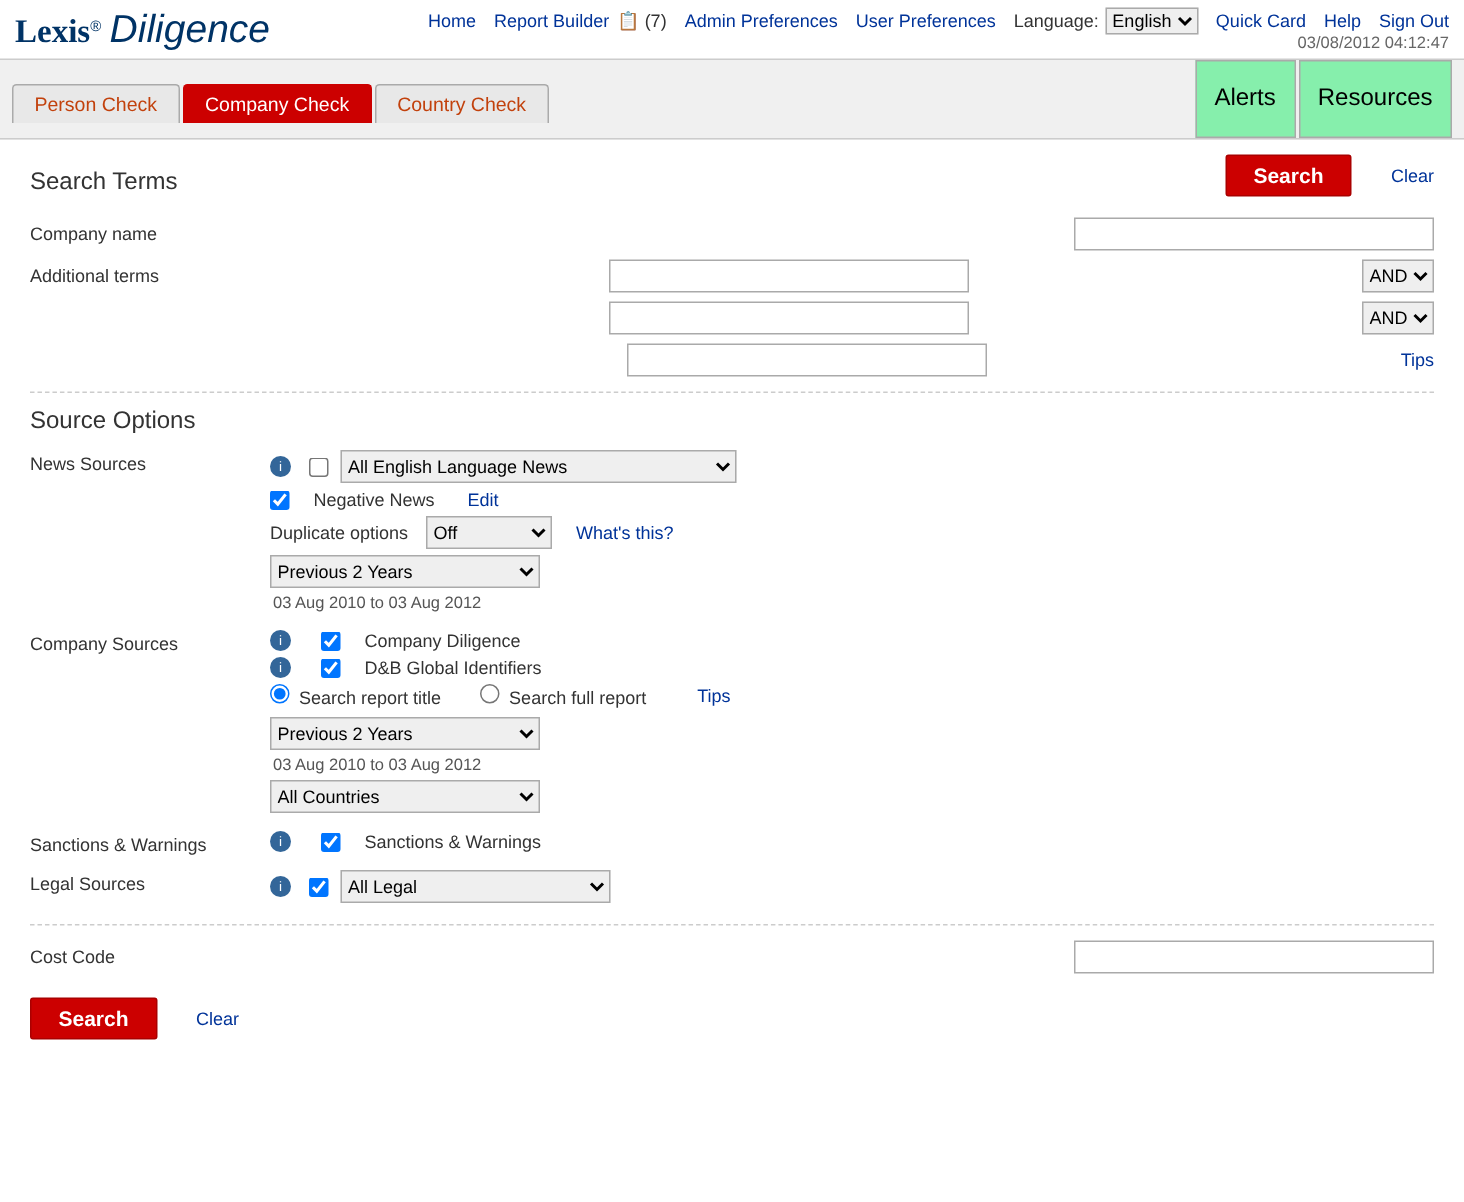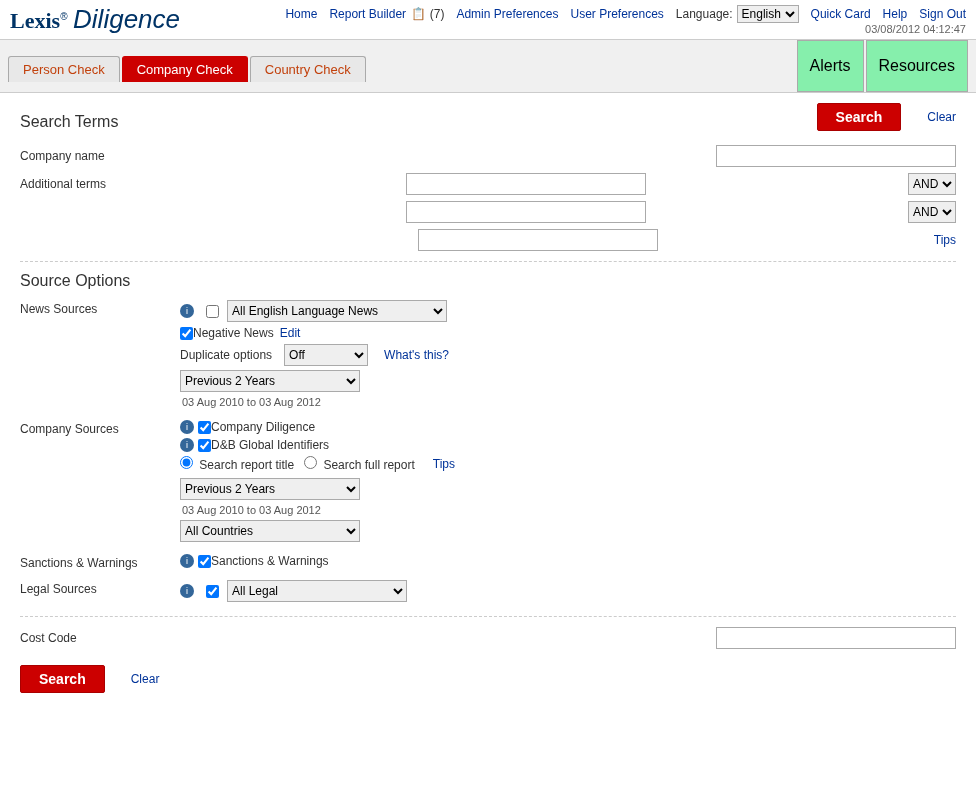--- a/index.html
+++ b/index.html
@@ -40,28 +40,28 @@
     .form-select-small { height: 22px; border: 1px solid #aaa; font-size: 12px; margin-left: 6px; }
     .tips-link { color: #003399; text-decoration: none; font-size: 12px; margin-left: 8px; cursor: pointer; }
 
     .section-divider { border: none; border-top: 1px dashed #ccc; margin: 10px 0; }
 
     
     .source-row { display: flex; align-items: flex-start; margin-bottom: 8px; }
     .source-label { width: 160px; font-size: 12px; color: #333; padding-top: 2px; }
     .source-content { flex: 1; }
     .info-icon { display: inline-block; width: 14px; height: 14px; background: #336699; color: #fff; border-radius: 50%; font-size: 9px; text-align: center; line-height: 14px; cursor: pointer; margin-right: 4px; }
-    .checkbox-row { display: flex; align-items: center; gap: 0; margin-bottom: 4px; }
+    .checkbox-row { display: flex; align-items: center; gap: 16px; margin-bottom: 4px; }
     .checkbox-row input[type=checkbox] { margin: 0; }
     .dropdown-row { display: flex; align-items: center; gap: 8px; margin-bottom: 4px; }
     .dropdown-select { height: 22px; border: 1px solid #aaa; font-size: 12px; }
     .date-range { font-size: 11px; color: #555; margin-left: 2px; margin-bottom: 4px; }
     .whats-this { color: #003399; text-decoration: none; font-size: 12px; cursor: pointer; }
     .edit-link { color: #003399; text-decoration: none; font-size: 12px; margin-left: 6px; cursor: pointer; }
-    .radio-row { display: flex; align-items: center; gap: 10px; margin-bottom: 6px; }
+    .radio-row { display: flex; align-items: center; gap: 26px; margin-bottom: 6px; }
     .radio-row label { font-size: 12px; }
     .radio-row input[type=radio] { margin-right: 3px; }
 
     
     #lang-select { font-size: 12px; border: 1px solid #aaa; }
 
     .lang-area { display: flex; align-items: center; gap: 4px; font-size: 12px; }
   </style>
 </head>
 <body>
@@ -147,21 +147,21 @@
   <hr class="section-divider">
 
   <h2 class="section-title">Source Options</h2>
 
   <div class="source-row">
     <div class="source-label">News Sources</div>
     <div class="source-content">
       <div class="dropdown-row">
         <span class="info-icon">i</span>
         <input type="checkbox" style="">
-        <select class="dropdown-select" style="width:220px;">
+        <select class="dropdown-select" style="width:264px;">
           <option>All English Language News</option>
           <option>All News</option>
           <option>Major News</option>
         </select>
       </div>
       <div class="checkbox-row">
         <input type="checkbox" checked="" style="">
         <span>Negative News</span>
         <a href="#" class="edit-link">Edit</a>
       </div>

